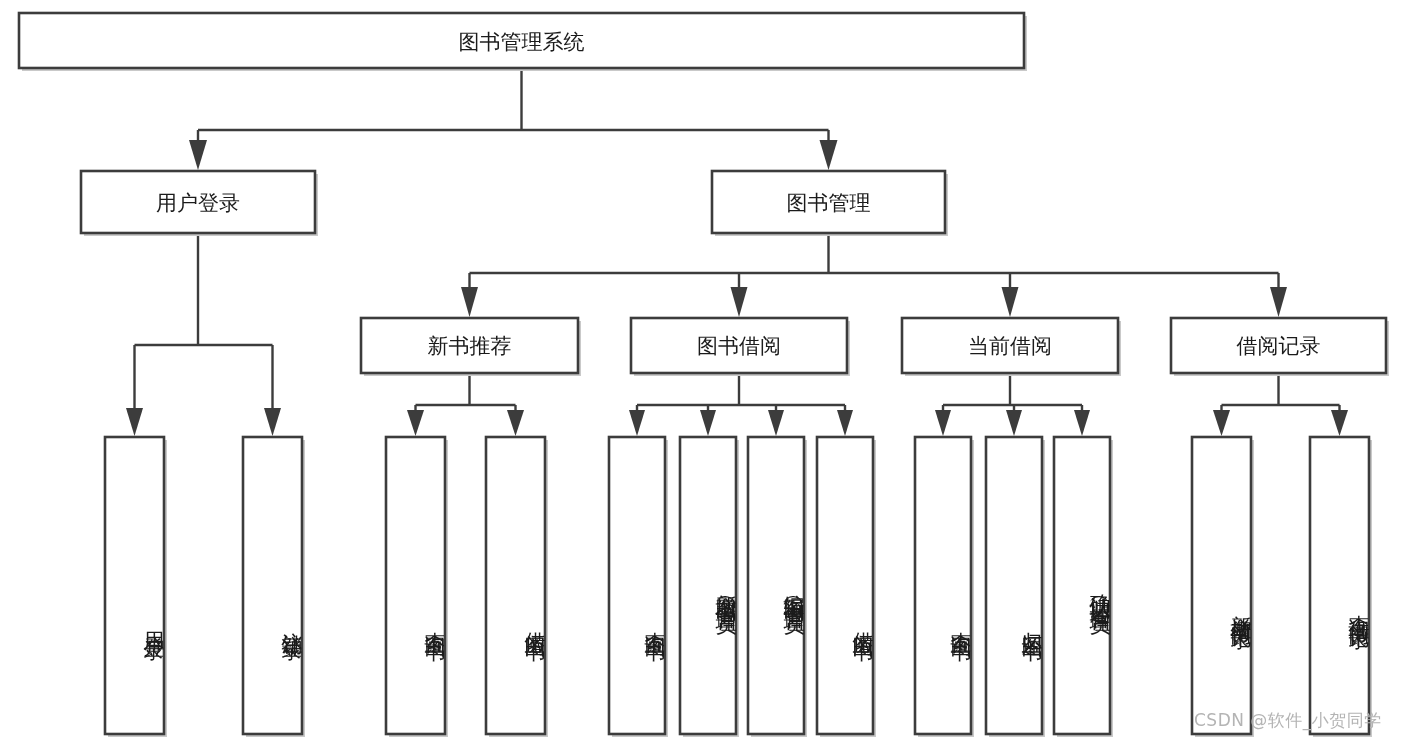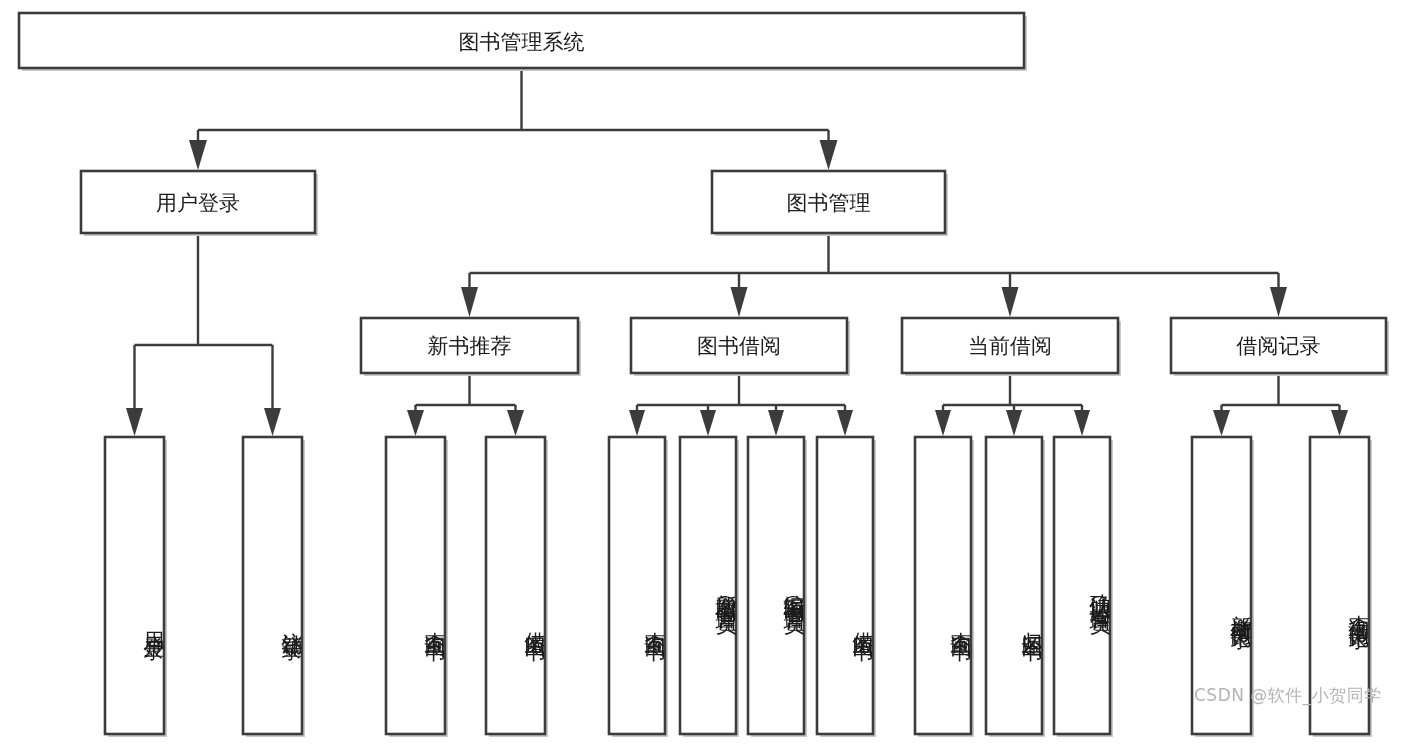--- a/index.html
+++ b/index.html
@@ -220,15 +220,15 @@
   <div class="leaf-label" style="left:609px; top:437px; width:56px; height:297px; padding-top:70px; box-sizing:border-box;">查询图书</div>
   <div class="leaf-label" style="left:680px; top:437px; width:56px; height:297px; padding-top:10px; box-sizing:border-box;">新增图书（管理员）</div>
   <div class="leaf-label" style="left:748px; top:437px; width:56px; height:297px; padding-top:10px; box-sizing:border-box;">编辑图书（管理员）</div>
   <div class="leaf-label" style="left:817px; top:437px; width:56px; height:297px; padding-top:70px; box-sizing:border-box;">借阅图书</div>
   <div class="leaf-label" style="left:915px; top:437px; width:56px; height:297px; padding-top:70px; box-sizing:border-box;">查询图书</div>
   <div class="leaf-label" style="left:986px; top:437px; width:56px; height:297px; padding-top:70px; box-sizing:border-box;">归还图书</div>
   <div class="leaf-label" style="left:1054px; top:437px; width:56px; height:297px; padding-top:10px; box-sizing:border-box;">确认归还（管理员）</div>
   <div class="leaf-label" style="left:1192px; top:437px; width:59px; height:297px; padding-top:42px; box-sizing:border-box;">新增借阅记录</div>
   <div class="leaf-label" style="left:1310px; top:437px; width:59px; height:297px; padding-top:42px; box-sizing:border-box;">查询借阅记录</div>
 
-  <div class="watermark" style="left:1194px; top:684px;">CSDN @软件_小贺同学</div>
+  <div class="watermark" style="left:1194px; top:709px;">CSDN @软件_小贺同学</div>
 
 </div>
 
 </body></html>

